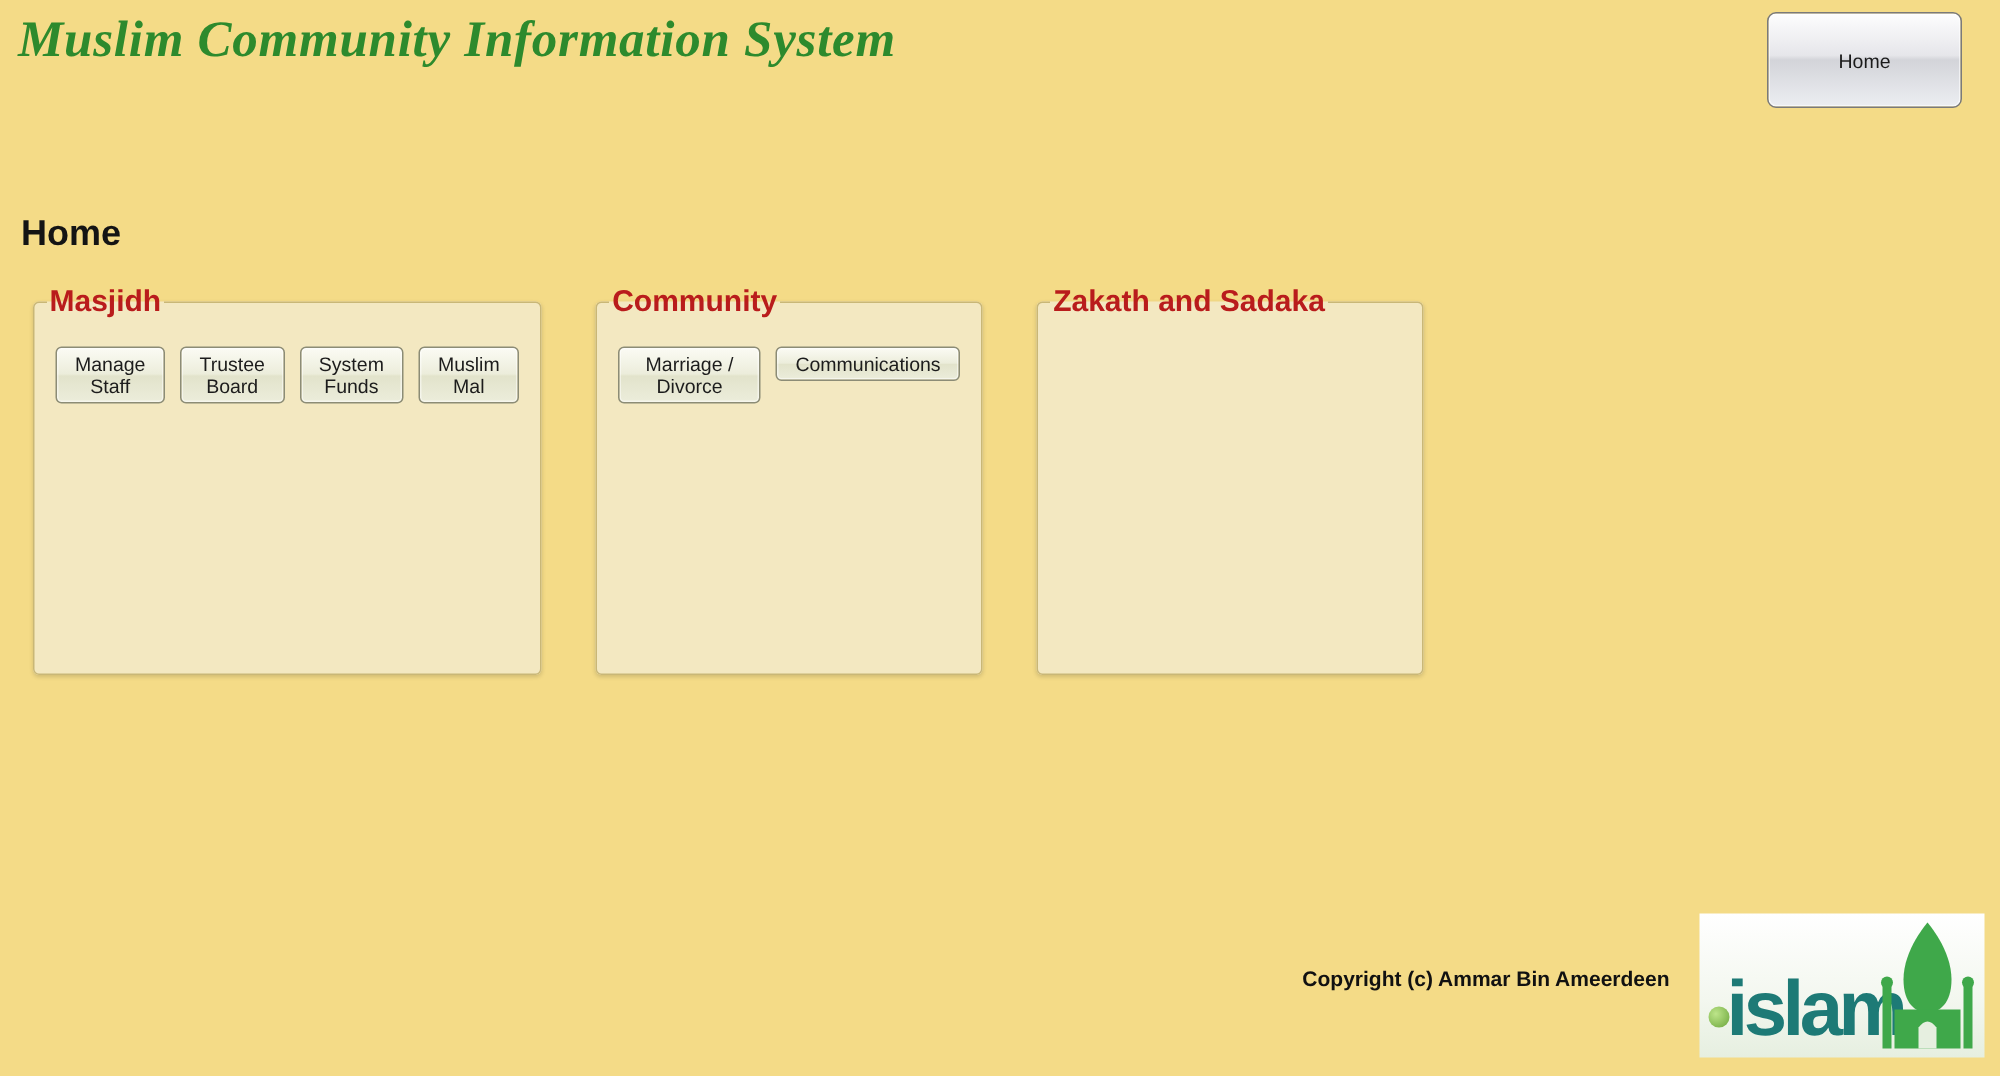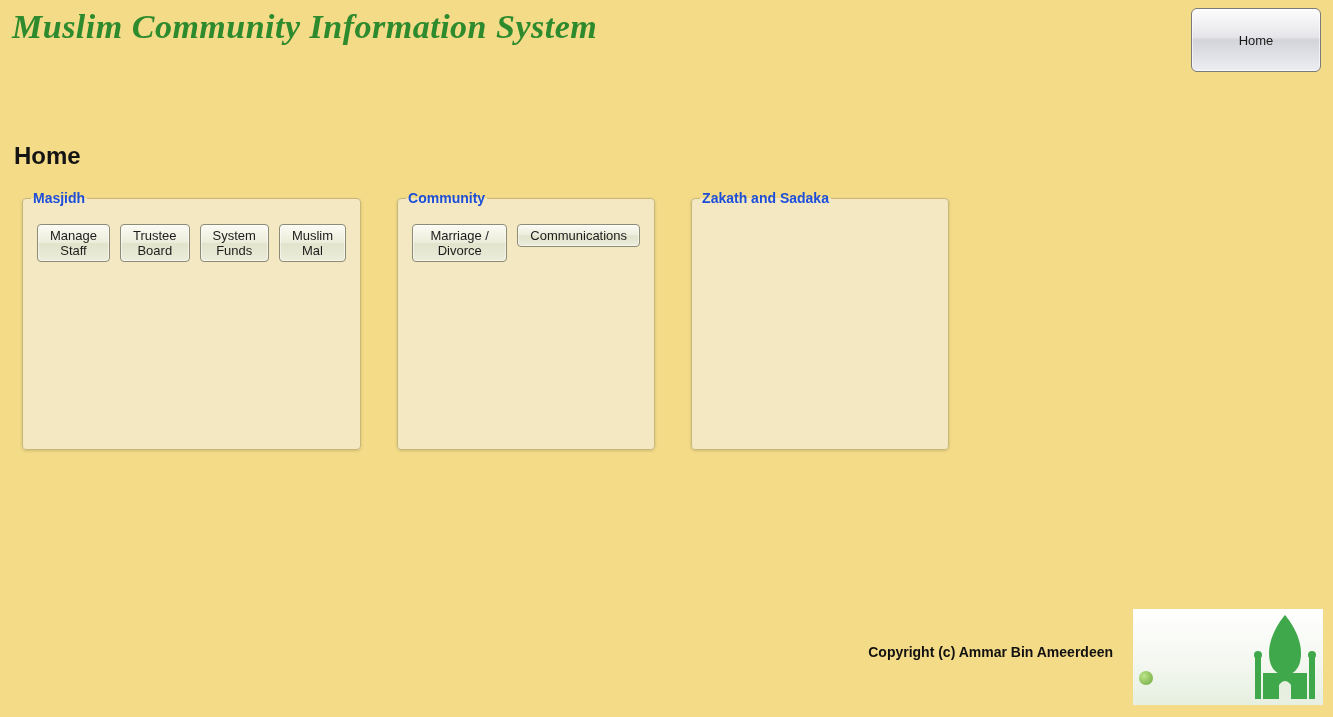--- a/index.html
+++ b/index.html
@@ -8,21 +8,21 @@
     width: 1333px; height: 717px;
     font-family: Verdana, Geneva, sans-serif;
     background: #f4db87;
     position: relative;
     overflow: hidden;
   }
   .header {
     display: flex;
     justify-content: space-between;
     align-items: flex-start;
-    padding: 8px 12px 0 12px;
+    padding: 8px 25px 0 12px;
   }
   .app-title {
     font-family: "Segoe Script", "Brush Script MT", cursive;
     font-style: italic;
     font-weight: bold;
     font-size: 34px;
     color: #2d8a2d;
     margin: 0;
     letter-spacing: 0.5px;
   }
@@ -54,22 +54,22 @@
     height: 260px;
     border: 1px solid #c9b777;
     border-radius: 4px;
     background: #f3e8c1;
     padding: 10px 14px;
     margin: 0;
     box-shadow: 0 1px 3px rgba(0,0,0,0.15);
   }
   fieldset.panel legend {
     font-weight: bold;
-    font-size: 14px;
-    color: #1d4ed8;
+    font-size: 20px;
+    color: #b91c1c;
     padding: 0 2px;
     margin-left: -6px;
   }
   .panel-buttons {
     display: flex;
     flex-direction: row;
     align-items: flex-start;
     gap: 10px;
     margin-top: 8px;
   }
@@ -161,20 +161,21 @@
   <fieldset class="panel">
     <legend>Zakath and Sadaka</legend>
   </fieldset>
 
 </div>
 
 <div class="footer">
   <div class="copyright">Copyright (c) Ammar Bin Ameerdeen</div>
   <div class="logo">
     <span class="dot"></span>
+    <span class="word">islam</span>
     <svg class="mosque" viewBox="0 0 72 88">
       <path d="M36 2 C36 2 20 20 20 40 C20 56 28 62 36 62 C44 62 52 56 52 40 C52 20 36 2 36 2 Z" fill="#3fa84a"></path>
       <rect x="14" y="60" width="44" height="26" fill="#3fa84a"></rect>
       <rect x="6" y="44" width="6" height="42" fill="#3fa84a"></rect>
       <rect x="60" y="44" width="6" height="42" fill="#3fa84a"></rect>
       <circle cx="9" cy="42" r="4" fill="#3fa84a"></circle>
       <circle cx="63" cy="42" r="4" fill="#3fa84a"></circle>
       <path d="M30 86 L30 72 Q36 64 42 72 L42 86 Z" fill="#e6efe0"></path>
     </svg>
   </div>

